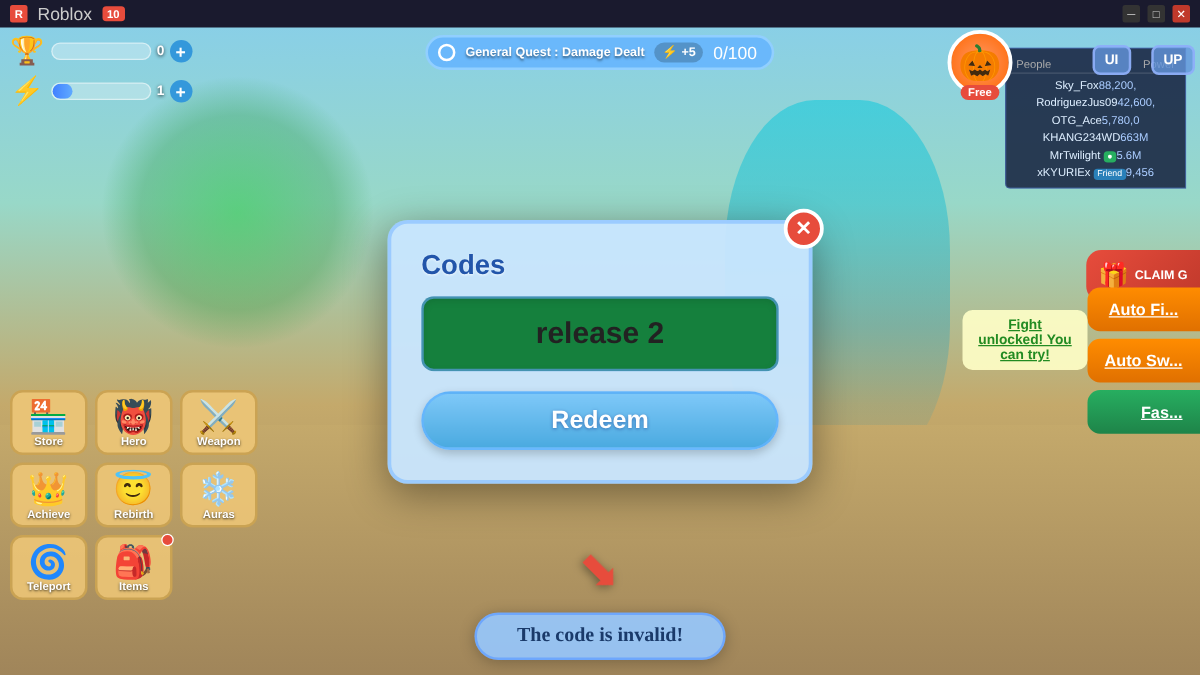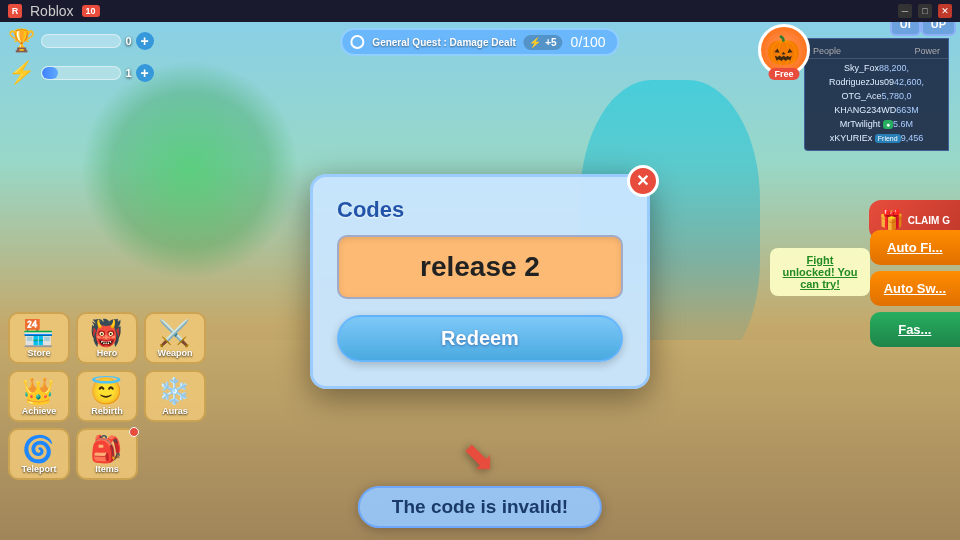--- a/index.html
+++ b/index.html
@@ -180,25 +180,25 @@
       color: white;
       font-size: 9px;
       font-weight: bold;
       padding: 1px 6px;
       border-radius: 8px;
     }
 
     
     #top-right-btns {
       position: absolute;
-      top: 12px;
+      top: 36px;
       right: 0;
       z-index: 50;
       display: flex;
-      gap: 0;
+      gap: 16px;
       padding-right: 4px;
       text-align: right;
     }
     .ui-btn {
       background: rgba(100,150,220,0.8);
       color: white;
       font-size: 11px;
       font-weight: bold;
       padding: 4px 8px;
       border-radius: 6px;
@@ -396,25 +396,25 @@
       border-radius: 50%;
       color: white;
       font-size: 16px;
       font-weight: bold;
       display: flex;
       align-items: center;
       justify-content: center;
       cursor: pointer;
     }
     #code-input-box {
-      background: #fdba74;
+      background: #15803d;
       border: 2px solid rgba(100,160,255,0.6);
       border-radius: 10px;
       padding: 14px 16px;
-      font-size: 28px;
+      font-size: 24px;
       font-weight: bold;
       color: #222;
       text-align: center;
       width: 100%;
       margin-bottom: 16px;
       box-shadow: inset 0 2px 6px rgba(0,0,0,0.1);
     }
     #redeem-btn {
       background: linear-gradient(180deg, #7ec8f8 0%, #4aaae0 100%);
       border: 2px solid rgba(100,180,255,0.8);
@@ -444,21 +444,21 @@
       border-radius: 10px 0 0 10px;
       color: white;
       font-size: 13px;
       font-weight: bold;
       cursor: pointer;
       text-align: center;
       min-width: 80px;
       text-decoration: underline;
     }
     .right-action-btn.orange { background: linear-gradient(180deg, #ff8c00, #e07000); }
-    .right-action-btn.green { background: linear-gradient(180deg, #27ae60, #1e8449); }
+    .right-action-btn.green { background: linear-gradient(180deg, #27ae60, #1e8449); text-align: right; }
 
     
     #fight-msg {
       position: absolute;
       right: 90px;
       top: 248px;
       background: rgba(255,255,200,0.9);
       border-radius: 8px;
       padding: 6px 10px;
       font-size: 11px;
@@ -473,26 +473,27 @@
     
     #invalid-msg {
       position: absolute;
       bottom: 12px;
       left: 50%;
       transform: translateX(-50%);
       background: rgba(150,200,255,0.9);
       border: 2px solid rgba(100,160,255,0.8);
       border-radius: 24px;
       padding: 8px 32px;
-      font-size: 19px;
+      font-size: 16px;
       font-weight: bold;
       color: #1a3a6a;
       z-index: 300;
       white-space: nowrap;
       box-shadow: 0 2px 12px rgba(0,0,0,0.25);
+      font-family: Liberation Serif, serif;
     }
 
     
     #arrow {
       position: absolute;
       bottom: 60px;
       left: 50%;
       transform: translateX(-50%);
       z-index: 300;
       font-size: 40px;

